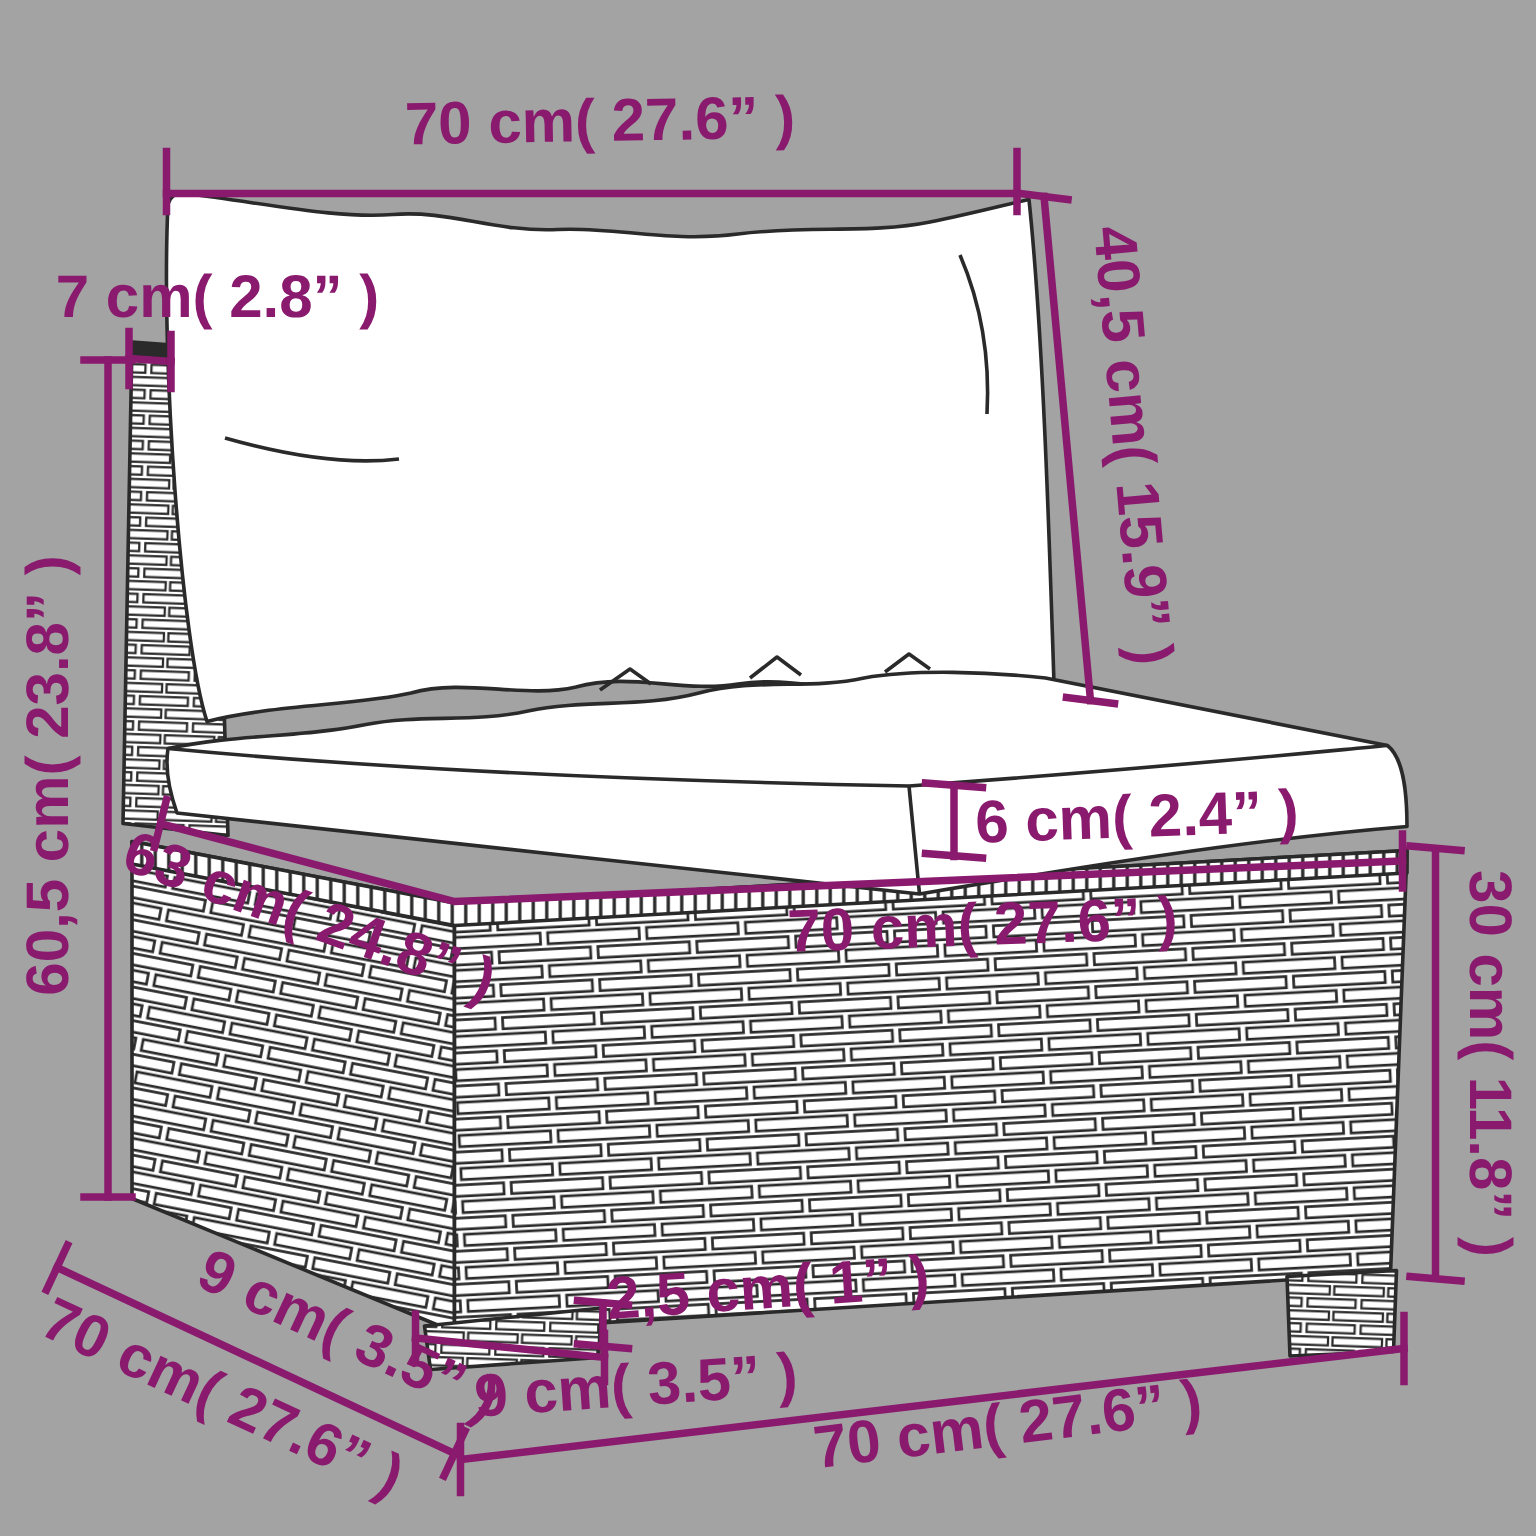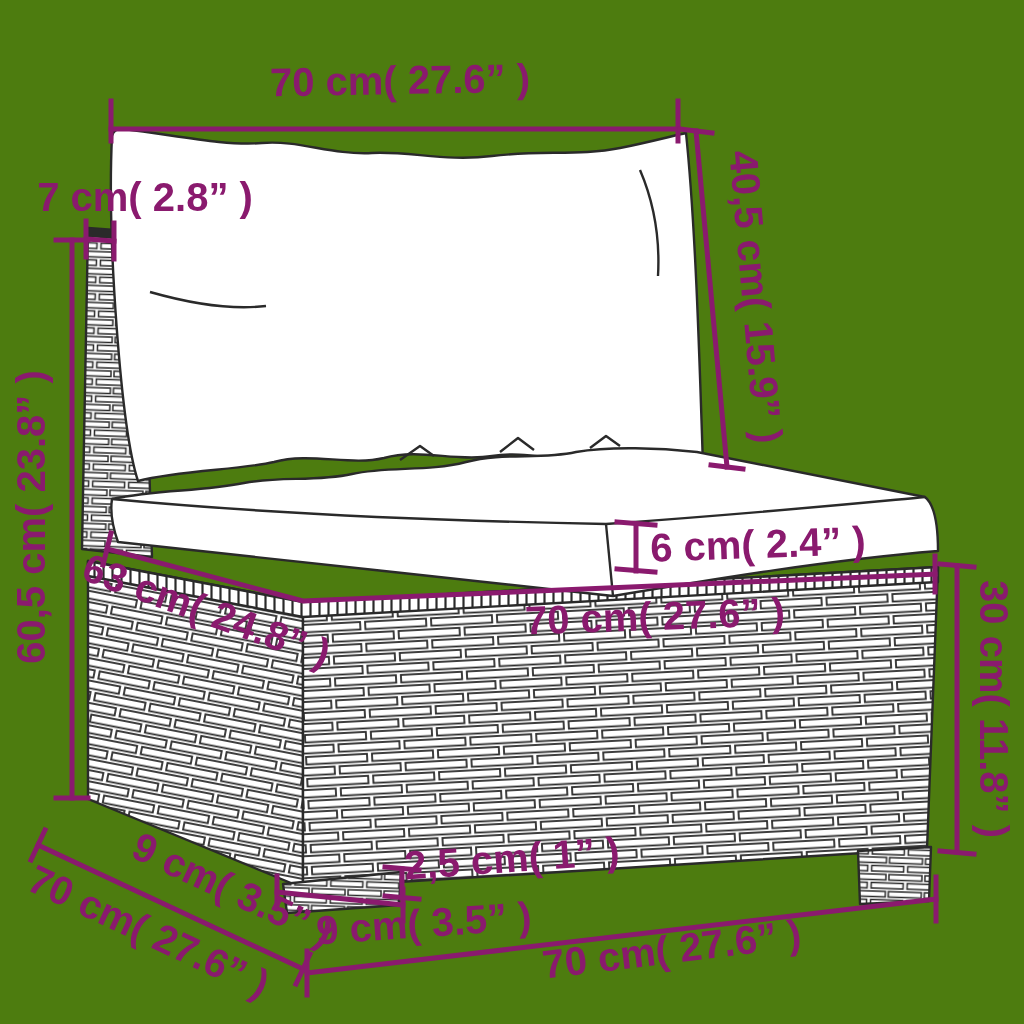--- a/index.html
+++ b/index.html
@@ -1,16 +1,16 @@
 <!DOCTYPE html>
 <html><head>
 <meta charset="utf-8">
 <style>
   html,body{margin:0;padding:0;background:#ffffff;}
-  .stage{position:relative;width:1024px;height:1024px;background:#4d7c0f;overflow:hidden;}
+  .stage{position:relative;width:1024px;height:1024px;background:#a3a3a3;overflow:hidden;}
   svg{position:absolute;left:0;top:0;}
   .art{stroke:#2a2a2a;stroke-width:2.4;fill:none;stroke-linejoin:round;}
   .artfill{stroke:#2a2a2a;stroke-width:2.4;stroke-linejoin:round;}
   .dimline{stroke:#8A1A6E;stroke-width:5;fill:none;stroke-linecap:square;}
   .dim-label{font-family:"Liberation Sans",sans-serif;font-weight:700;font-size:40px;fill:#8A1A6E;text-anchor:middle;}
 </style>
 </head>
 <body>
 
 <div class="stage">

